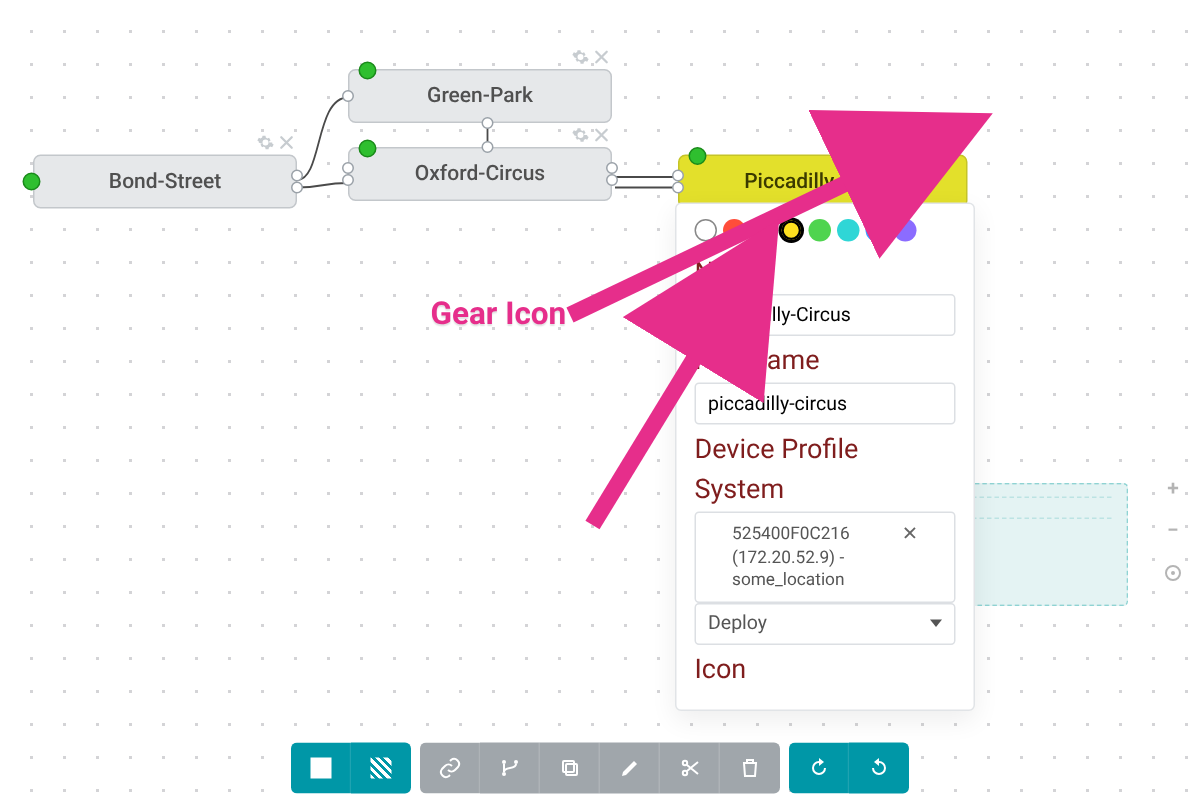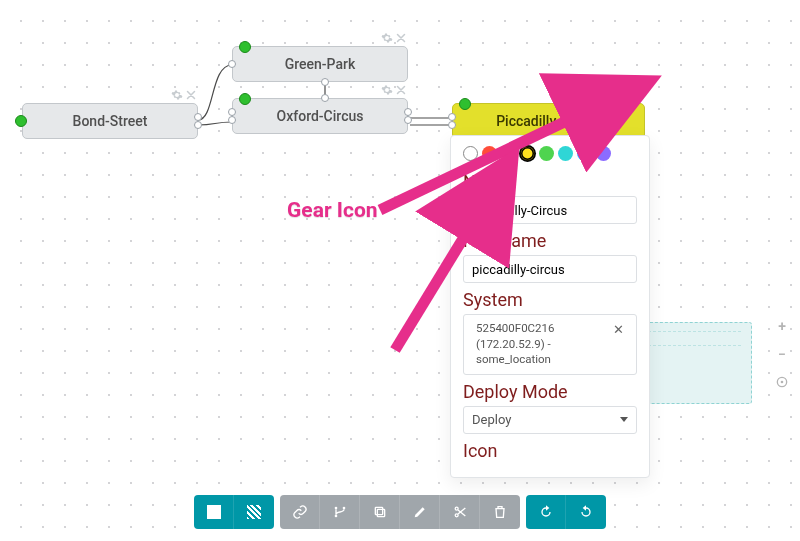--- a/index.html
+++ b/index.html
@@ -53,21 +53,21 @@
   }
   .color-row { display:flex; gap:4px; margin-bottom:10px; }
   .color-swatch { width:15px; height:15px; border-radius:50%; cursor:pointer; }
   .color-swatch.empty { background:#fff; border:1.5px solid #888; }
   .color-swatch.sel { box-shadow:0 0 0 1.5px #000 inset, 0 0 0 1px #000; border:1.5px solid #000; }
   .fld-label { font-size:18px; color:#7f1d1d; margin:6px 0 4px; }
   .fld { width:100%; border:1px solid #dcdfe3; border-radius:3px; background:#fff; font:inherit; }
   .fld-input { height:28px; padding:4px 8px; }
   .fld-select { height:28px; padding:4px 8px; display:flex; align-items:center; justify-content:space-between; color:#555; }
   .caret { width:0; height:0; border-left:4px solid transparent; border-right:4px solid transparent; border-top:5px solid #555; }
-  .sysbox { padding:6px 12px; font-size:11.5px; color:#555; line-height:1.35; display:flex; justify-content:space-between; align-items:flex-start; }
+  .sysbox { padding:6px 24px; font-size:11.5px; color:#555; line-height:1.35; display:flex; justify-content:space-between; align-items:flex-start; }
   .sys-x { cursor:pointer; color:#666; font-size:13px; padding-left:6px; }
   .tagsbox { height:28px; padding:4px 8px; color:#aaa; display:flex; align-items:center; }
 
   
   .mini-panel {
     position:absolute; right:48px; top:322px; width:120px; height:82px;
     background:#e4f3f3; border:1px dashed #8fd3d3; border-radius:3px;
   }
   .mini-panel .r1, .mini-panel .r2 { position:absolute; left:10px; right:10px; top:8px; height:2px; border-top:1px dashed #bce3e3; }
   .mini-panel .r2 { top:22px; }
@@ -225,28 +225,28 @@
         <div class="color-swatch" style="background: rgb(58, 155, 255);"></div>
         <div class="color-swatch" style="background: rgb(139, 108, 255);"></div>
       </div>
 
     <div class="fld-label">Name</div>
     <input class="fld fld-input" value="Piccadilly-Circus" style="">
 
     <div class="fld-label">Hostname</div>
     <input class="fld fld-input" value="piccadilly-circus" style="">
 
+    <div class="fld-label">Device Profile</div>
 
     <div class="fld-label">System</div>
     <div class="fld sysbox">
       <span>525400F0C216 (172.20.52.9) - some_location</span>
       <span class="sys-x">✕</span>
     </div>
 
-    <div class="fld-label">Deploy Mode</div>
     <div class="fld fld-select">
       <span>Deploy</span>
       <span class="caret"></span>
     </div>
 
     <div class="fld-label">Icon</div>
   </div>
 
   <div class="toolbar">
     <div class="tgroup teal">

